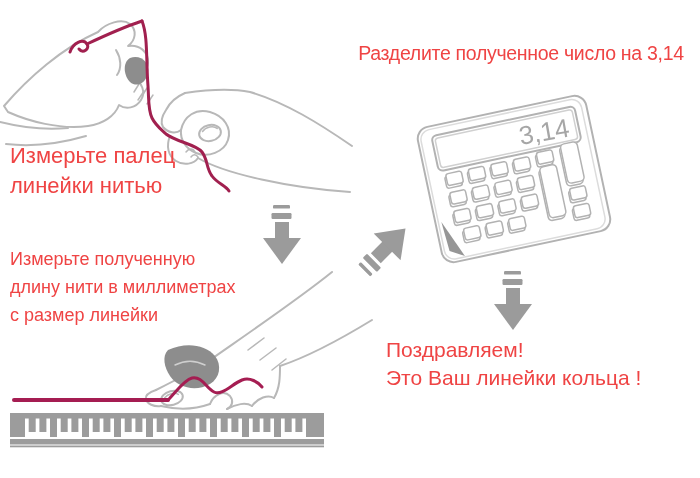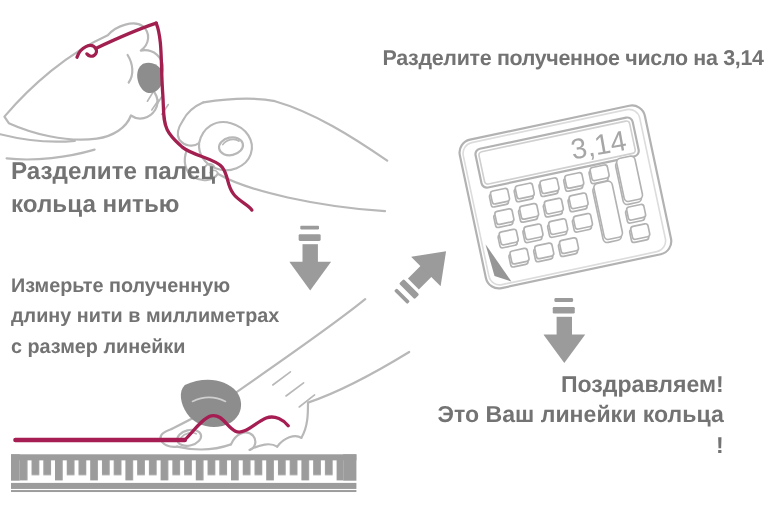--- a/index.html
+++ b/index.html
@@ -1,26 +1,26 @@
 <!DOCTYPE html>
 <html><head>
 <meta charset="utf-8">
 <style>
   html,body{margin:0;padding:0;background:#ffffff;}
   .canvas{
     position:relative;width:700px;height:478px;background:#ffffff;
     font-family:"Liberation Sans",sans-serif;overflow:hidden;
   }
-  .cap{position:absolute;font-weight:700;color:#737373;}
+  .cap{position:absolute;font-weight:400;color:#ef4444;}
   .cap span{display:block;}
   .cap-step1{left:10px;top:141px;font-size:22px;line-height:30px;}
   .cap-step2{left:10px;top:245px;font-size:18px;line-height:28px;}
   .cap-step3{left:344px;top:42px;width:354px;font-size:19.5px;letter-spacing:-0.3px;
              white-space:nowrap;text-align:center;}
-  .cap-result{left:386px;top:336px;width:272px;font-size:21px;line-height:28px;text-align:right;}
+  .cap-result{left:386px;top:336px;width:272px;font-size:21px;line-height:28px;text-align:left;}
   svg.ill,svg.arrow,svg.calc{position:absolute;}
   .arrow-diag{transform:rotate(-135deg);transform-origin:50% 50%;}
 </style>
 </head>
 <body>
 
 <div class="canvas">
 
   <svg class="ill" style="left:0;top:6px;" width="360" height="210" viewBox="0 0 360 210">
     <g fill="none" stroke="#b8b8b8" stroke-width="2" stroke-linecap="round" stroke-linejoin="round">
@@ -55,22 +55,22 @@
         <path d="M70,46 C73,37 83,32 87,38 C90,43 83,48 79,43"></path>
         <path d="M87,38 C104,30 124,21 142,15"></path>
         <path d="M142,15 C148,30 146,55 148,80 C149,95 148,104 152,112
                  C156,120 162,124 166,128 C176,136 196,138 202,146
                  C208,154 206,162 212,170 C217,177 226,180 229,185"></path>
       </g>
     </g>
   </svg>
 
   <div class="cap cap-step1">
-    <span>Разделите палец</span>
-    <span>кольца нитью</span>
+    <span>Измерьте палец</span>
+    <span>линейки нитью</span>
   </div>
 
   <svg class="arrow" style="left:263px;top:205px;" width="38" height="60" viewBox="0 0 38 60" fill="#9b9b9b">
     <rect x="10" y="0" width="17" height="3.6" rx="1.2"></rect>
     <rect x="8.5" y="8" width="20" height="6" rx="1.2"></rect>
     <rect x="12" y="17" width="14" height="18"></rect>
     <polygon points="0,33 38,33 19,59"></polygon>
   </svg>
 
   <div class="cap cap-step2">

